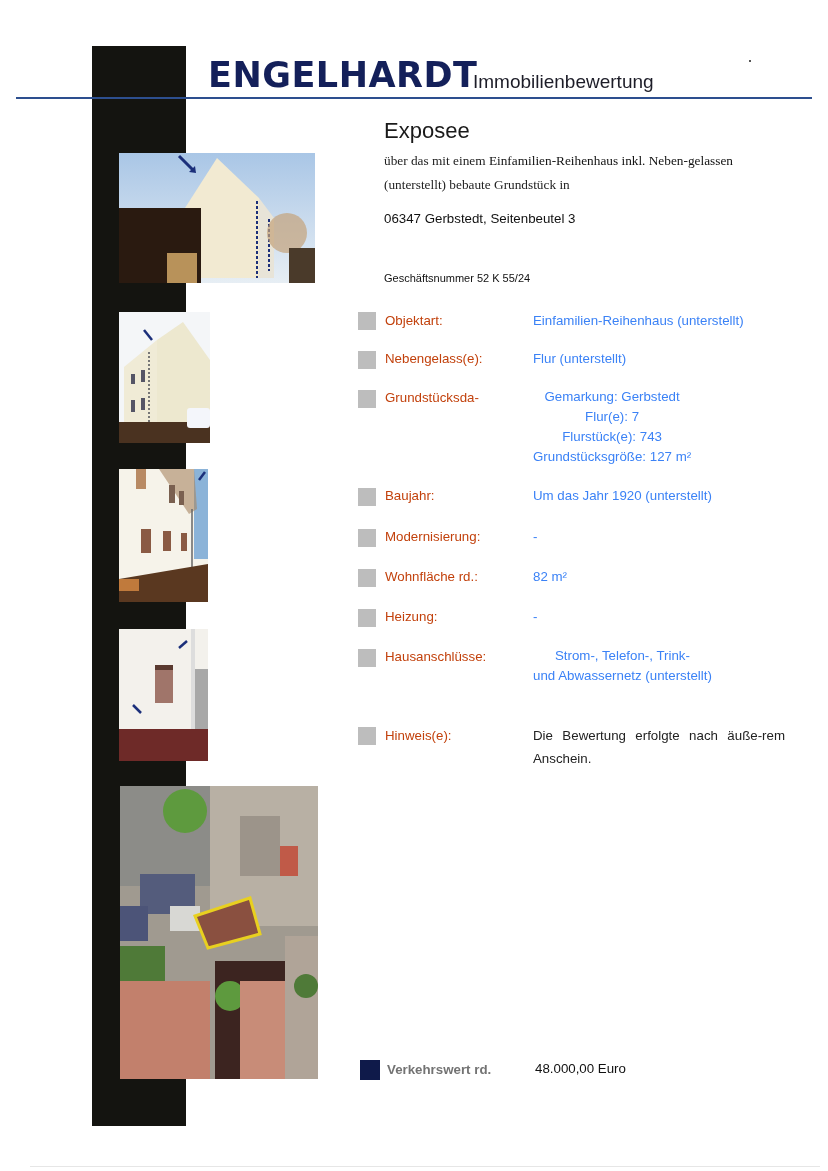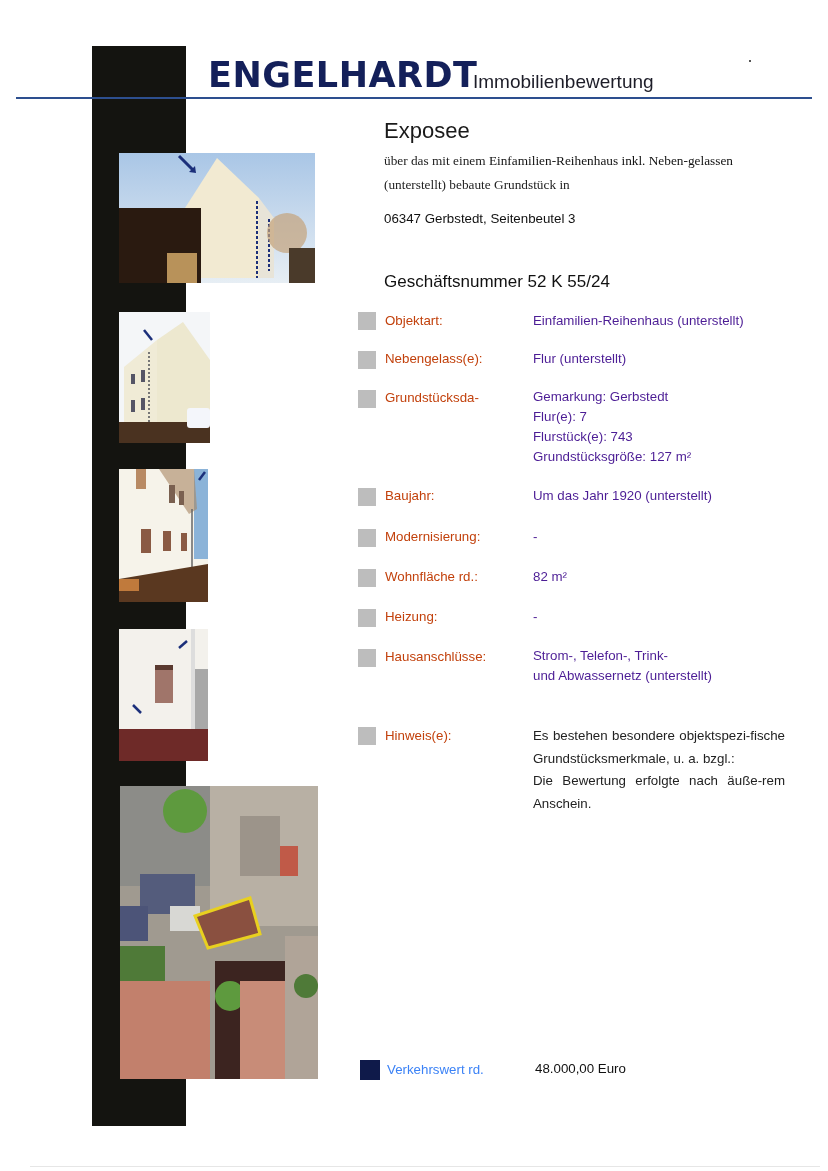--- a/index.html
+++ b/index.html
@@ -9,31 +9,31 @@
   .header-line { left:16px; top:97px; width:796px; height:2px; background:#2d4f8f; }
   .brand { left:208px; top:55px; font-family:"DejaVu Sans", sans-serif; font-weight:bold; font-size:35px; color:#14205a; letter-spacing:0.5px; line-height:40px; }
   .brand-sub { left:473px; top:70px; font-size:19px; color:#1d1d28; line-height:24px; }
   .dot { left:749px; top:60px; width:2px; height:2px; background:#555; }
   .photo { overflow:hidden; }
   .photo svg { display:block; }
   .title { left:384px; top:118px; font-size:22px; color:#1a1a1a; line-height:26px; }
   .intro { left:384px; top:149px; width:410px; font-size:13.3px; line-height:24px; color:#222;font-family:Liberation Serif, serif; }
   .intro b { font-weight:normal; color:#111; }
   .address { left:384px; top:211px; font-size:13.3px; color:#111; }
-  .gnr { left:384px; top:272px; font-size:17px; color:#111; }
+  .gnr { left:384px; top:272px; font-size:11px; color:#111; }
   .row-square { width:18px; height:18px; background:#bdbdbd; }
   .row-label { font-size:13.3px; color:#c2410c; }
-  .row-value { font-size:13.3px; color:#4c1d95; line-height:20px; }
+  .row-value { font-size:13.3px; color:#3b82f6; line-height:20px;text-align:center; }
   .hinweis { left:533px; top:725px; width:252px; font-size:13.3px; line-height:22.5px; color:#222; text-align:justify; }
   .hinweis ul { margin:0; padding:0 0 0 30px; list-style:none; }
   .hinweis li { position:relative; padding-left:0; }
   .hinweis li::before { content:"•"; position:absolute; left:-22px; top:0; font-size:12px; }
   .hinweis p { margin:0; }
   .vw-square { left:360px; top:1060px; width:20px; height:20px; background:#0f1a4a; }
-  .vw-label { left:387px; top:1062px; font-size:13.3px; color:#3b82f6; }
+  .vw-label { left:387px; top:1062px; font-size:13.3px; color:#737373;font-weight:bold; }
   .vw-value { left:535px; top:1061px; font-size:13.3px; color:#111; }
   .bottom-line { left:30px; top:1166px; width:790px; height:1px; background:#e6e6e6; }
 </style>
 </head>
 <body>
 
 <div class="abs black-bar"></div>
 
 <div class="abs brand">ENGELHARDT</div>
 <div class="abs brand-sub">Immobilienbewertung</div>
@@ -173,21 +173,20 @@
 <div class="abs row-square" style="left:358px;top:649px;"></div>
 <div class="abs row-label" style="left:385px;top:649px;">Hausanschlüsse:</div>
 <div class="abs" style="left:533px;top:646px;">
   <div class="row-value" style="line-height:20px;">Strom-, Telefon-, Trink-</div>
   <div class="row-value" style="line-height:20px;">und Abwassernetz (unterstellt)</div>
 </div>
 
 <div class="abs row-square" style="left:358px;top:727px;"></div>
 <div class="abs row-label" style="left:385px;top:728px;">Hinweis(e):</div>
 <div class="abs hinweis">
-  <p>Es bestehen besondere objektspezi-fische Grundstücksmerkmale, u. a. bzgl.:</p>
   <p>Die Bewertung erfolgte nach äuße-rem Anschein.</p>
 </div>
 
 <div class="abs vw-square"></div>
 <div class="abs vw-label">Verkehrswert rd.</div>
 <div class="abs vw-value">48.000,00 Euro</div>
 
 <div class="abs bottom-line"></div>
 
 </body></html>

